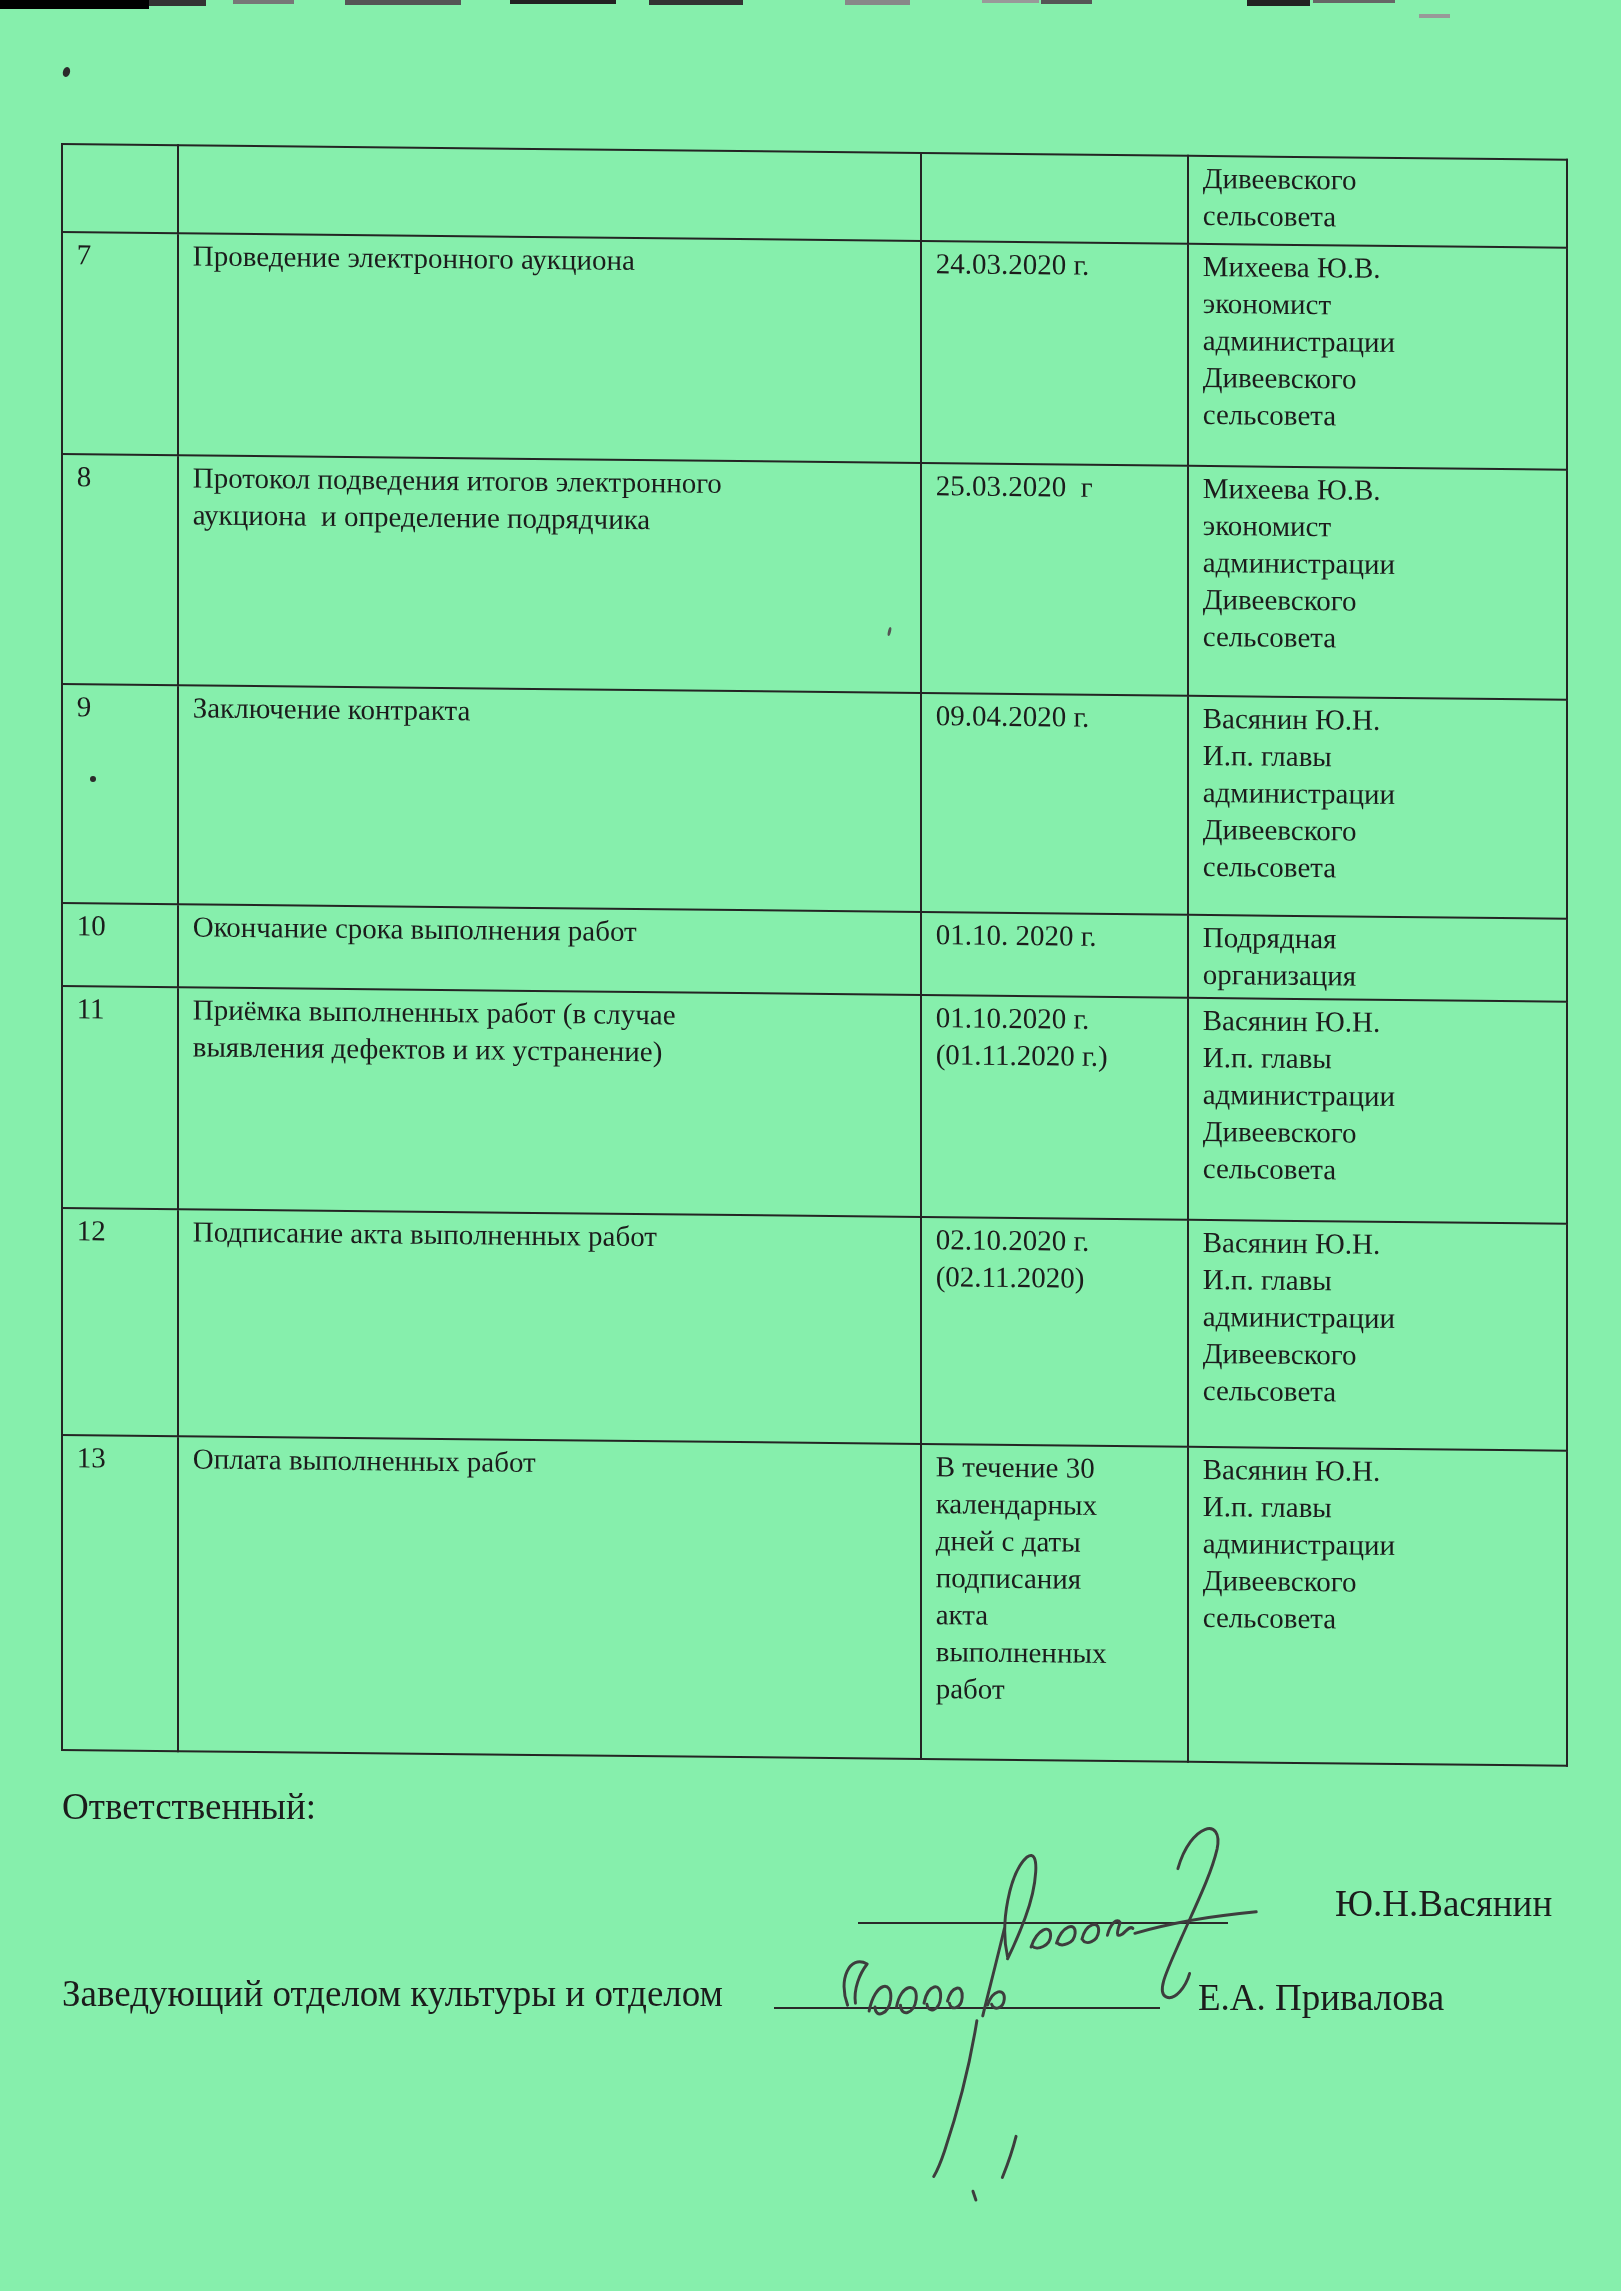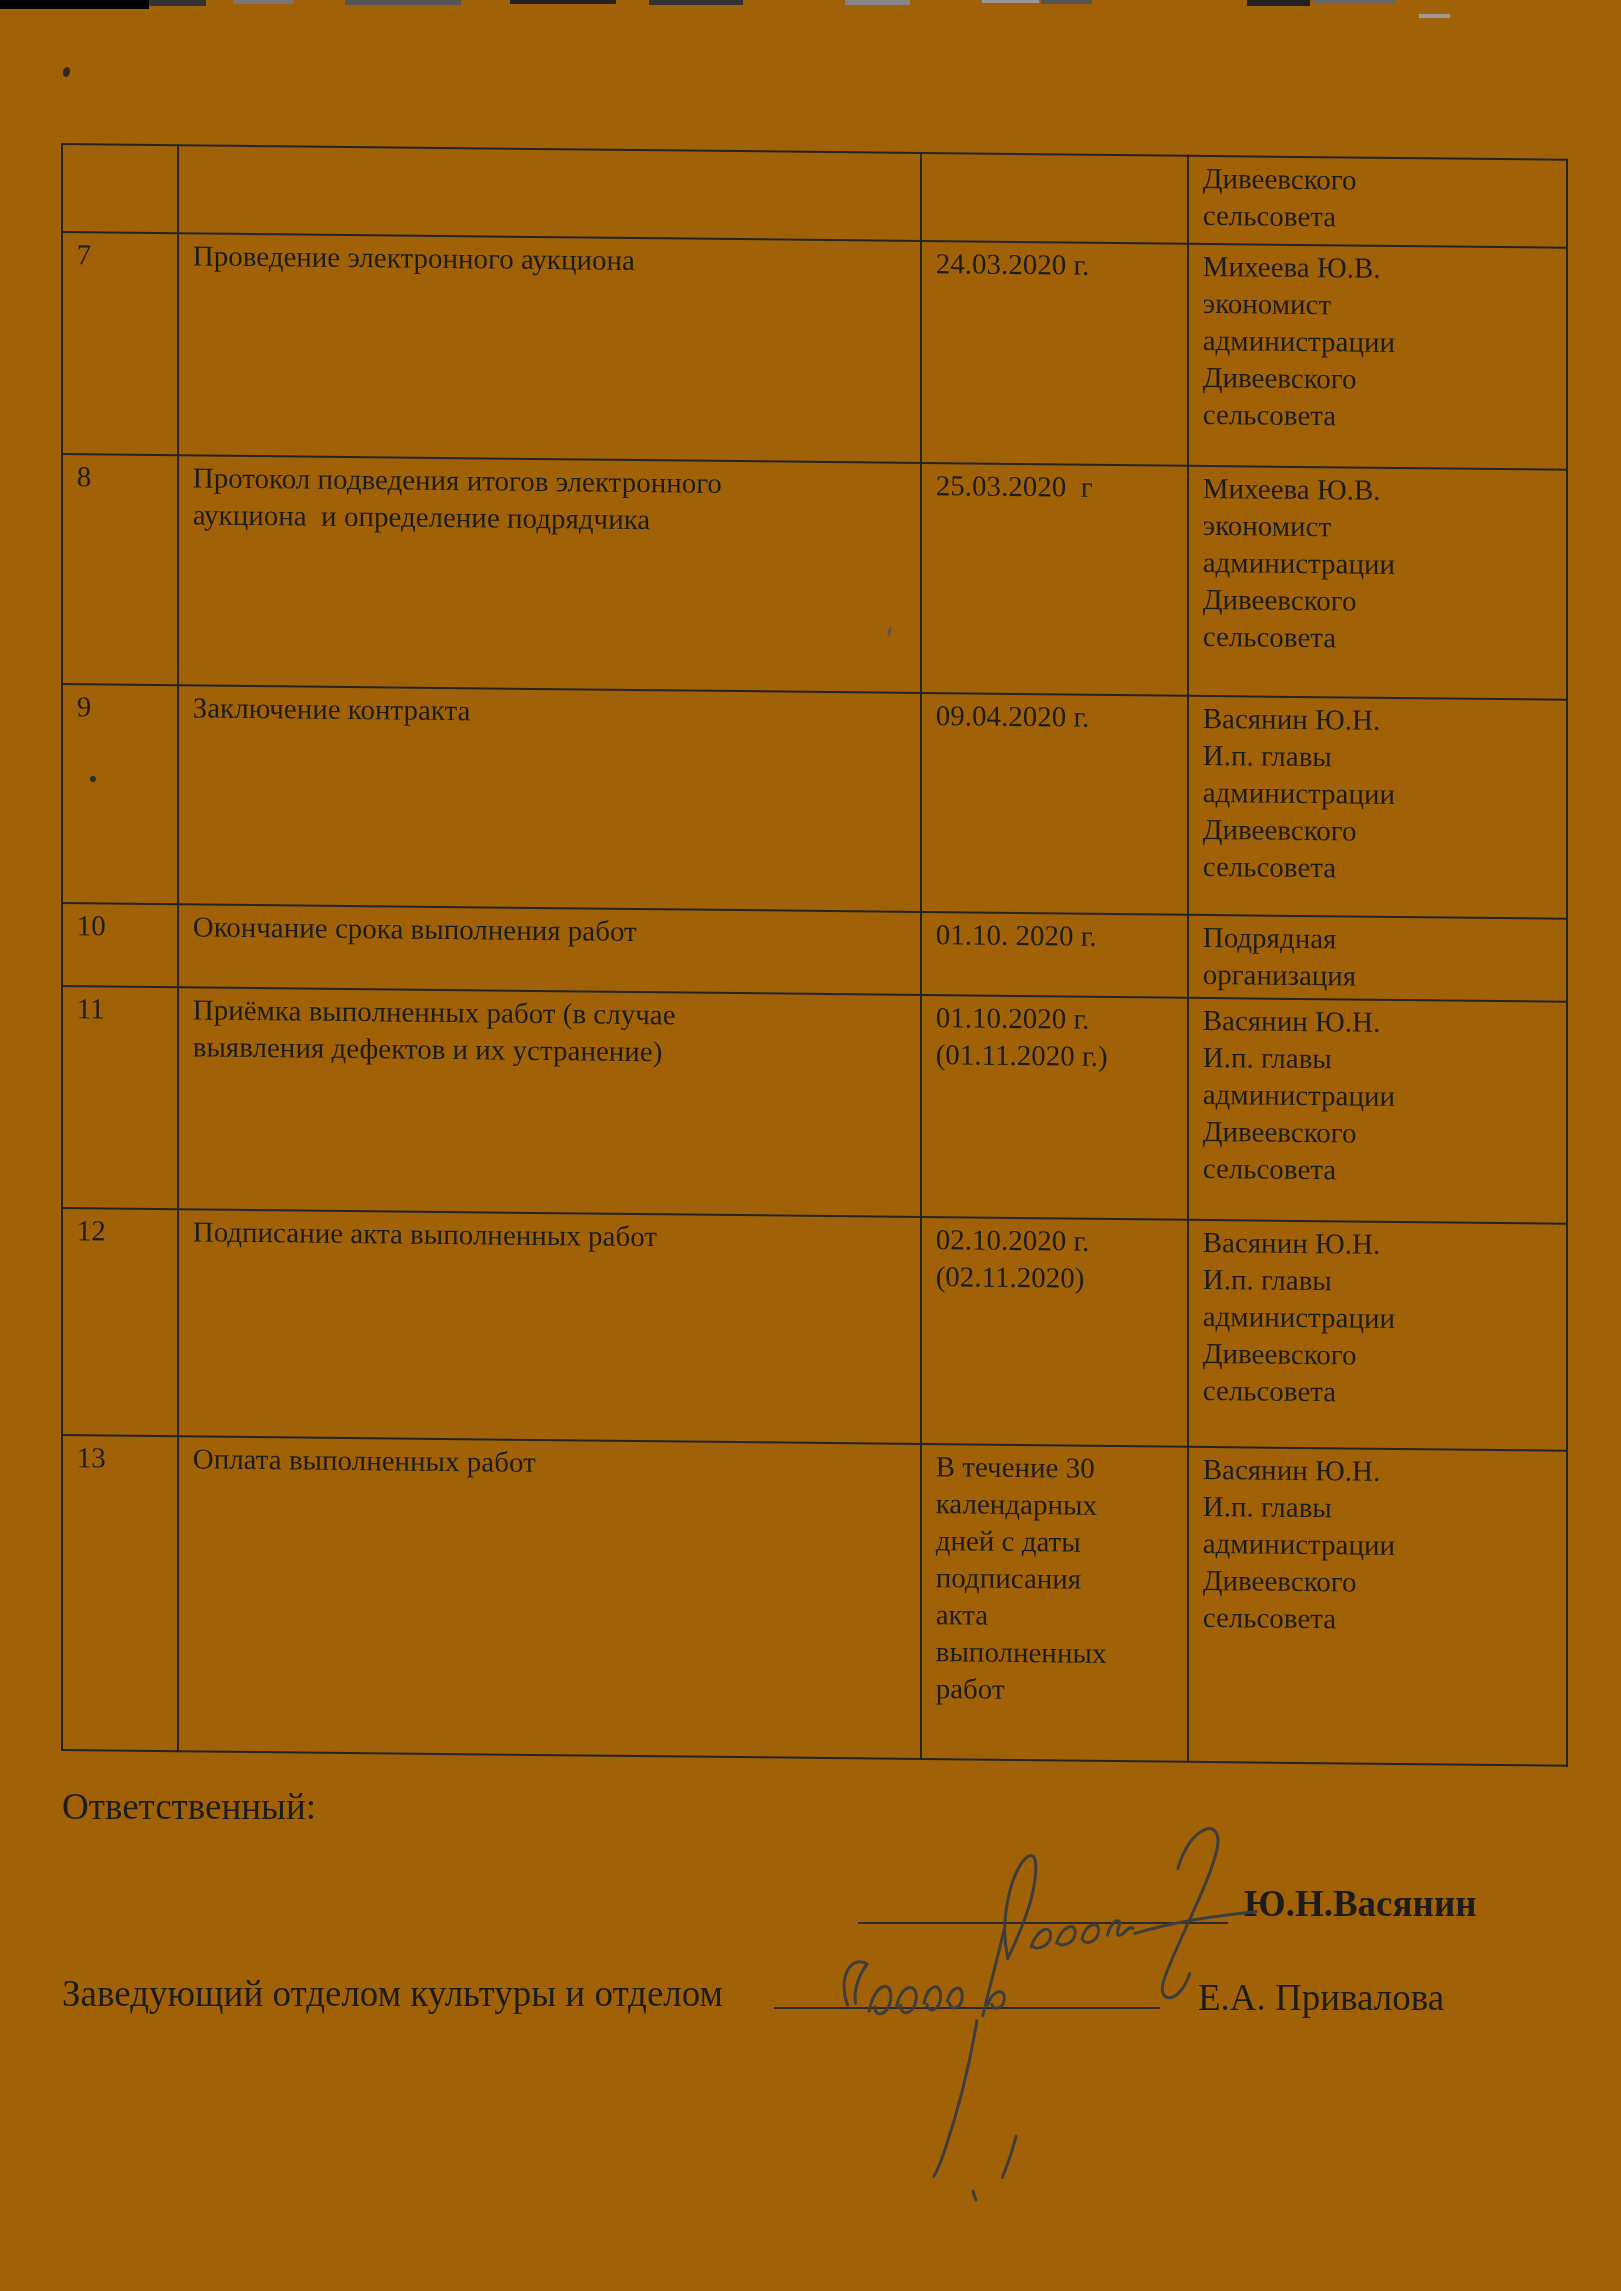--- a/index.html
+++ b/index.html
@@ -1,19 +1,19 @@
 <!DOCTYPE html>
 <html><head>
 <meta charset="utf-8">
 <style>
   html,body{margin:0;padding:0;background:#e8e8e8;}
   .page{
     position:relative;
     width:1621px;height:2292px;
-    background:#a16207;
+    background:#86efac;
     overflow:hidden;
     font-family:"Liberation Serif", serif;
     color:#1c1c1c;
   }
   
   .dash{position:absolute;top:0;}
   .speck{position:absolute;background:#2b2b2b;border-radius:50%;}
   
   .table-wrap{
     position:absolute;left:61px;top:143px;
@@ -160,21 +160,21 @@
 Дивеевского
 сельсовета</td>
         </tr>
       </tbody>
     </table>
   </div>
 
   <div class="abs" style="left:62px;top:1789px;">Ответственный:</div>
 
   <div class="sig-line" style="left:858px;top:1922px;width:370px;"></div>
-  <div class="abs" style="left:1244px;top:1886px;font-weight:bold;">Ю.Н.Васянин</div>
+  <div class="abs" style="left:1335px;top:1886px;">Ю.Н.Васянин</div>
 
   <svg class="sig-svg" style="left:970px;top:1808px;" width="314" height="186" viewBox="0 0 320 190">
     <path d="M38,152 C30,118 40,66 58,50 C72,40 68,80 56,112 C50,128 42,146 38,154"></path>
     <path d="M62,142 C68,124 82,118 82,130 C82,141 68,146 63,141"></path>
     <path d="M88,138 C94,120 108,116 107,128 C106,139 93,142 89,138"></path>
     <path d="M114,134 C118,118 132,114 131,126 C130,137 118,140 115,135"></path>
     <path d="M140,130 C143,118 150,112 153,117 C150,126 148,133 155,129 C160,125 163,120 166,123"></path>
     <path d="M212,62 C225,16 259,8 252,42 C246,68 230,100 215,134 C200,168 190,188 200,193 C209,197 220,183 224,169"></path>
     <path d="M168,128 C203,118 248,110 292,106"></path>
   </svg>

